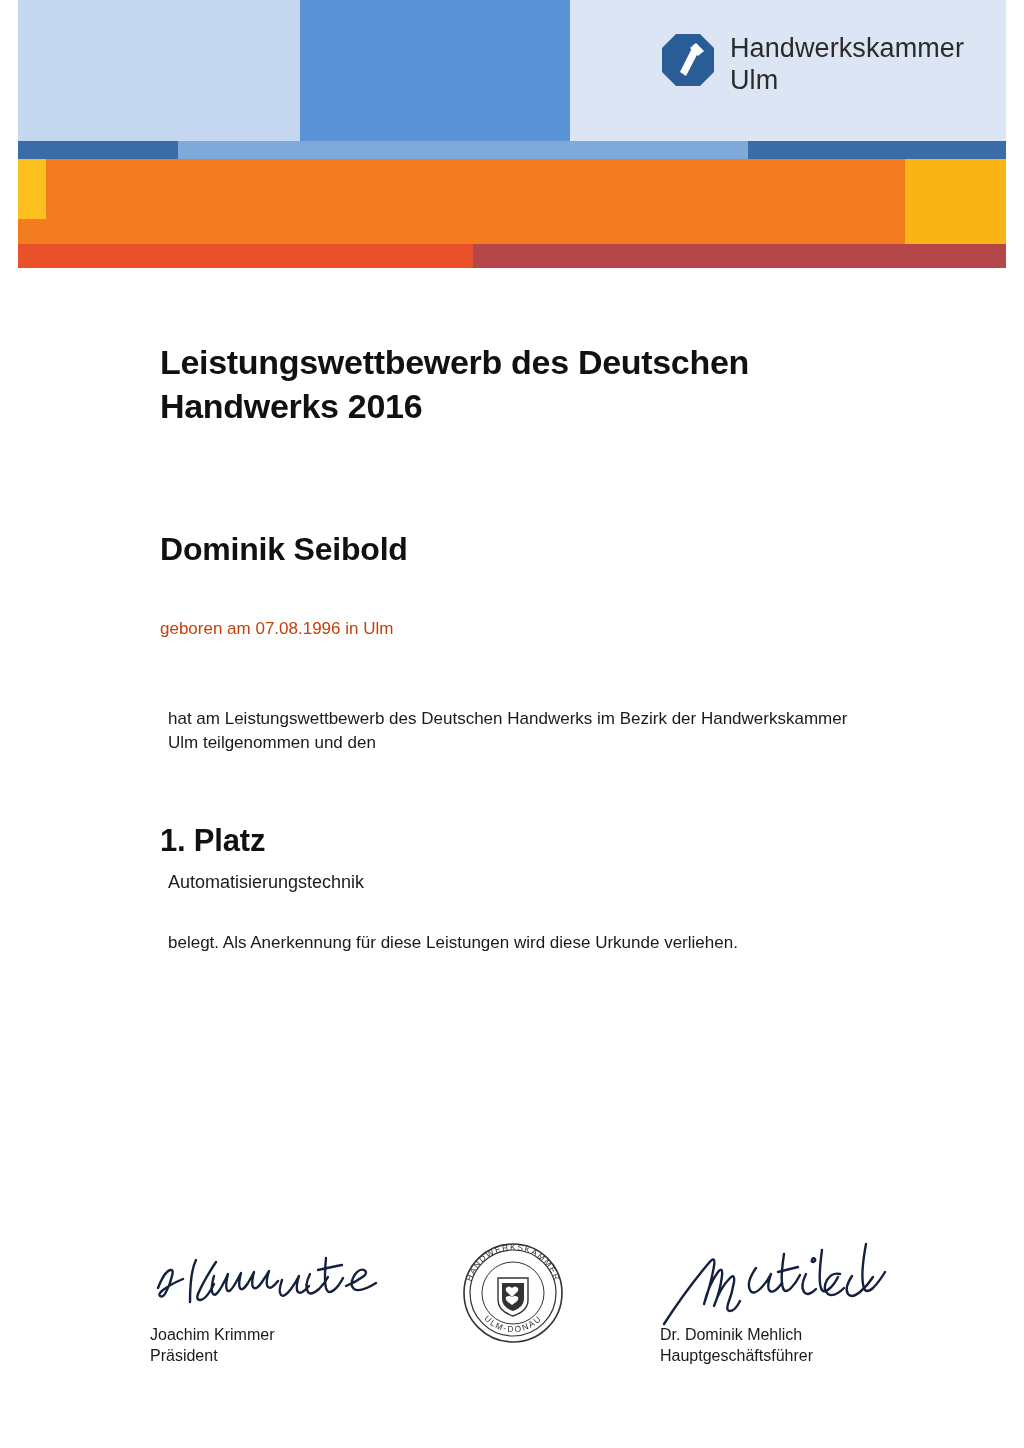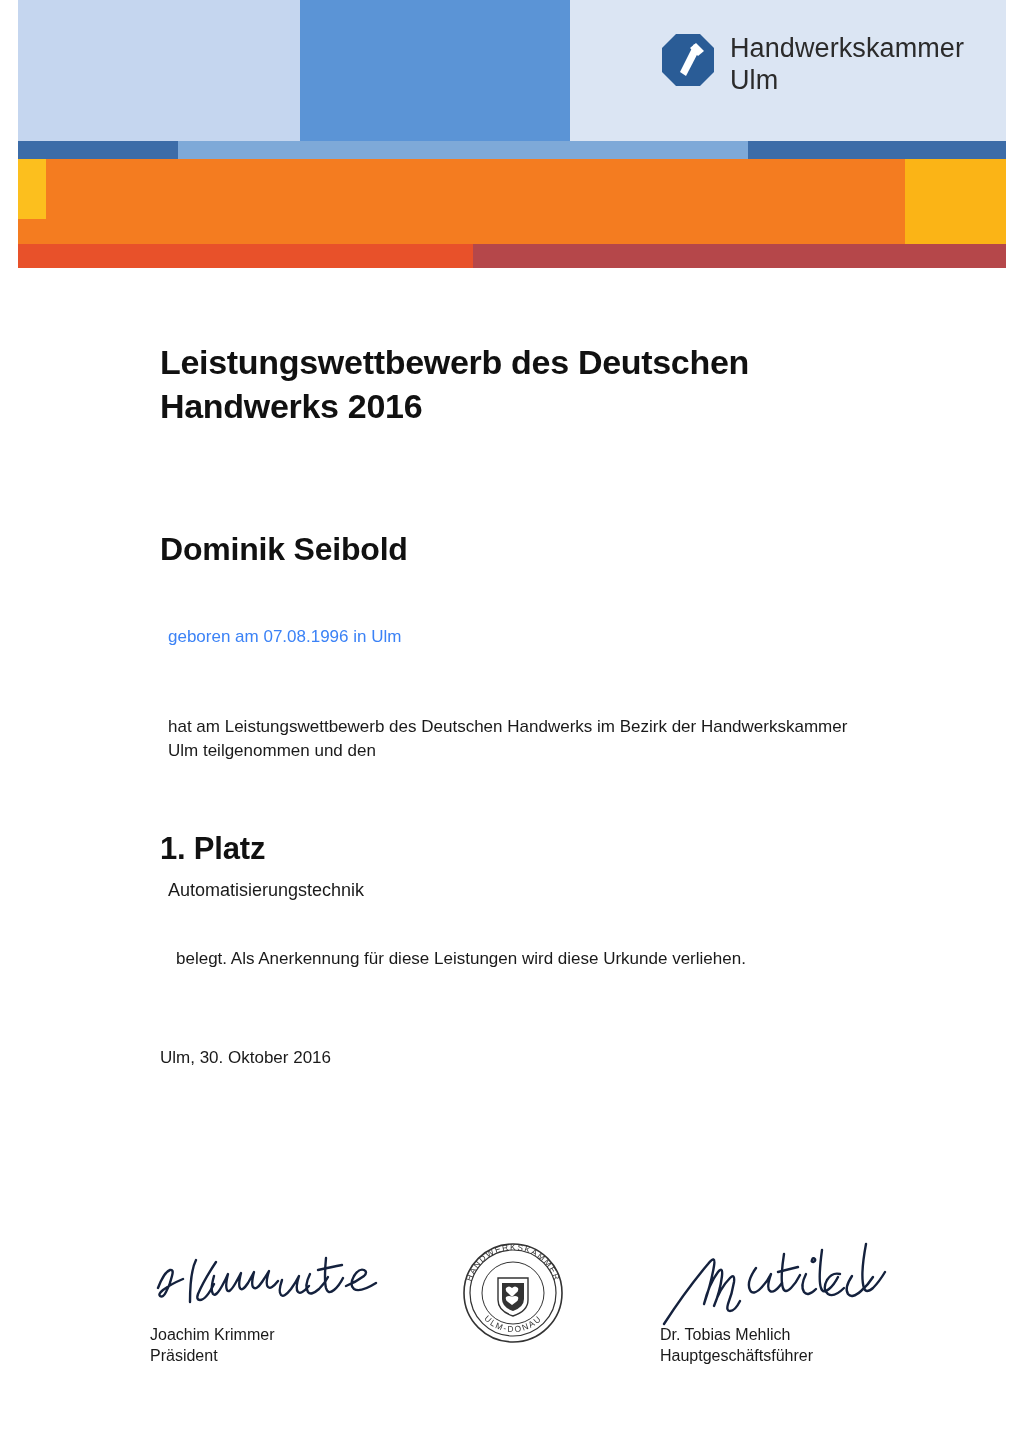--- a/index.html
+++ b/index.html
@@ -160,23 +160,23 @@
   .recipient {
     font-size: 32px;
     font-weight: bold;
     letter-spacing: -0.2px;
     margin: 0;
     padding-top: 103px;
     color: #111;
   }
   .birth {
     font-size: 17px;
-    margin: 8px;
+    margin: 0;
     padding-top: 51px;
-    color: #3b82f6;
+    color: #c2410c;
   }
   .para {
     font-size: 17px;
     line-height: 24px;
     margin: 8px;
     padding-top: 60px;
     color: #1a1a1a;
     width: 700px;
   }
   .place {
@@ -202,21 +202,21 @@
     color: #111;
   }
   .specialisation {
     font-size: 18px;
     margin: 8px;
     padding-top: 5px;
     color: #1a1a1a;
   }
   .closing {
     font-size: 17px;
-    margin: 16px;
+    margin: 8px;
     padding-top: 32px;
     color: #1a1a1a;
   }
   .place-date {
     font-size: 17px;
     margin: 0;
     padding-top: 63px;
     color: #1a1a1a;
   }
 
@@ -300,21 +300,20 @@
   <div class="para">hat am Leistungswettbewerb des Deutschen Handwerks im Bezirk der Handwerkskammer Ulm teilgenommen und den</div>
 
   <div class="place">1. Platz</div>
 
 
 
   <div class="specialisation">Automatisierungstechnik</div>
 
   <div class="closing">belegt. Als Anerkennung für diese Leistungen wird diese Urkunde verliehen.</div>
 
-  <div class="place-date">Ulm, 30. Oktober 2016</div>
 </div>
 
 <svg class="seal" viewBox="0 0 122 122">
   <defs>
     <path id="sealTopArc" d="M 18,61 A 43,43 0 0 1 104,61"></path>
     <path id="sealBotArc" d="M 22,61 A 39,39 0 0 0 100,61"></path>
   </defs>
   <circle cx="61" cy="61" r="49" fill="none" stroke="#333" stroke-width="1.6"></circle>
   <circle cx="61" cy="61" r="43" fill="none" stroke="#333" stroke-width="1.2"></circle>
   <circle cx="61" cy="61" r="31" fill="none" stroke="#333" stroke-width="1"></circle>
@@ -364,17 +363,17 @@
           <path d="M118,32 q12,-3 20,-5"></path>
           <path d="M146,34 q-6,12 -2,18 q4,5 12,-3"></path>
           <path d="M152,20 q1,-3 3,-1 q1,2 -2,3 q-2,0 -1,-2"></path>
           <path d="M162,10 q-4,30 -1,38 q2,6 8,1 q5,-4 9,-12"></path>
           <path d="M180,34 q-8,-2 -13,6 q-5,9 1,14 q6,4 16,-6"></path>
           <path d="M192,36 q-8,12 -4,18 q4,5 13,-3 q7,-6 12,-14"></path>
           <path d="M206,4 q-6,32 -2,44 q2,6 9,0 q6,-6 12,-16"></path>
         </g>
       </svg>
     </div>
-    <div class="sig-name">Dr. Tobias Mehlich</div>
+    <div class="sig-name">Dr. Dominik Mehlich</div>
     <div class="sig-role">Hauptgeschäftsführer</div>
   </div>
 
 </div>
 
 </body></html>

